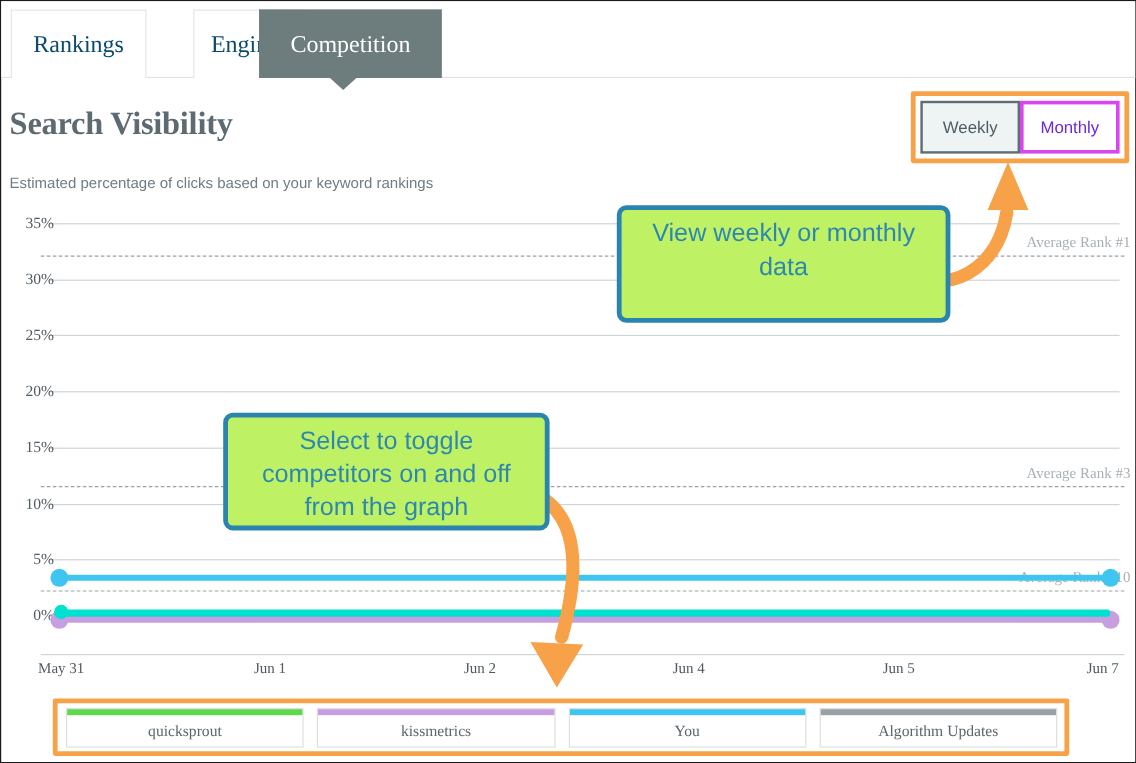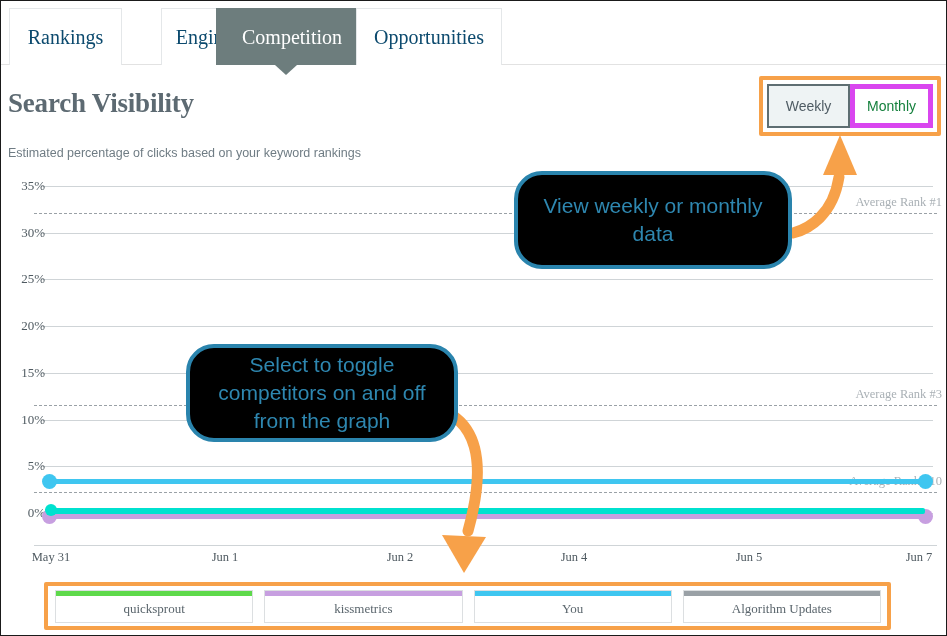--- a/index.html
+++ b/index.html
@@ -95,22 +95,22 @@
     left: 766px; top: 83px;
     display: flex;
   }
   .period-btn {
     width: 83px; height: 44px;
     display: flex;
     align-items: center;
     justify-content: center;
     font-size: 14px;
     background: #ffffff;
-    color: #15803d;
-    border: 5px solid #d946ef;
+    color: #6d28d9;
+    border: 3px solid #d946ef;
     cursor: pointer;
     user-select: none;
   }
   .period-btn.selected {
     background: #eef3f4;
     color: #4f5c64;
     border: 2px solid #5e6e72;
   }
 
   
@@ -225,25 +225,24 @@
   .legend-swatch {
     position: absolute;
     left: 0; top: 0;
     width: 100%;
     height: 5px;
   }
 
   
   .callout {
     position: absolute;
-    background: #000000;
+    background: #bef264;
     border: 4px solid #2a84ad;
-    border-radius: 28px;
-    display: flex;
-    align-items: center;
+    border-radius: 8px;
+    display: flex;
     justify-content: center;
     text-align: center;
     color: #2e87b0;
     font-size: 21px;
     line-height: 1.32;
     padding: 6px 10px;
   }
   #callout-period { left: 513px; top: 170px; width: 278px; height: 98px; }
   #callout-legend { left: 185px; top: 343px; width: 272px; height: 98px; }
 
@@ -259,23 +258,20 @@
 
   <div id="tabbar">
     <div class="tab" style="left:8px; width:113px;">
       <span>Rankings</span>
     </div>
     <div class="tab" style="left:121px; width:94px;margin-left:39px;">
       <span>Engines</span>
     </div>
     <div class="tab active" style="left:215px; width:152px;">
       <span>Competition</span>
-    </div>
-    <div class="tab" style="left:355px; width:146px;">
-      <span>Opportunities</span>
     </div>
     <div class="tab-caret" style="left:274px; top:64px;"></div>
   </div>
 
   <div id="page-title">Search Visibility</div>
   <div id="page-subtitle">Estimated percentage of clicks based on your keyword rankings</div>
 
   <div id="period-highlight"></div>
   <div id="period-group">
     <div class="period-btn selected">

